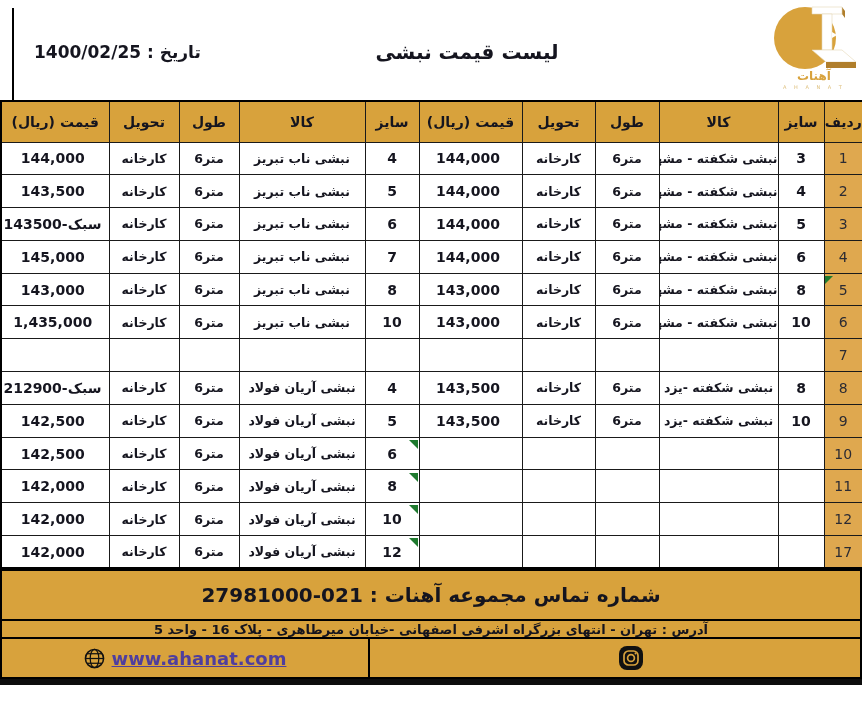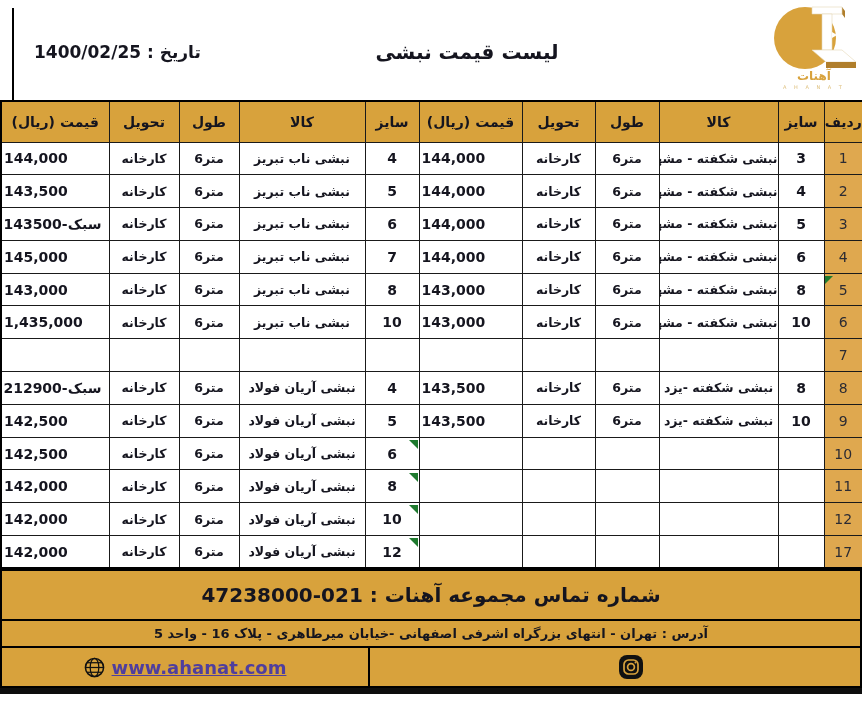--- a/index.html
+++ b/index.html
@@ -28,25 +28,25 @@
   
   table.price-table{width:862px;border-collapse:collapse;table-layout:fixed;direction:rtl;border:2px solid #000;}
   table.price-table th,table.price-table td{border:1px solid var(--border);overflow:hidden;white-space:nowrap;}
   thead tr{height:41px;}
   tbody tr{height:32.8px;}
   th{background:var(--gold);font-size:14px;font-weight:bold;color:var(--ink);text-align:center;}
   td{background:#fff;font-size:12.5px;font-weight:600;text-align:center;color:var(--ink);}
   td.c-radif{background:var(--gold-radif);font-weight:500;font-size:14px;color:#2b2b33;}
   td.c-size{font-size:14px;font-weight:bold;}
   td.c-len{direction:ltr;}
-  td.c-price{font-size:14px;font-weight:bold;text-align:left;padding-left:2px;padding-right:7px;direction:rtl;}
+  td.c-price{font-size:14px;font-weight:bold;text-align:center;padding-left:2px;padding-right:7px;direction:rtl;}
 
   
   .phone-band{height:51px;background:var(--gold);border:2px solid #000;border-bottom-width:1px;display:flex;align-items:center;justify-content:center;direction:rtl;font-size:20px;font-weight:bold;}
-  .address-band{height:27px;background:var(--gold);border:2px solid #000;border-top-width:1px;border-bottom-width:1px;display:flex;align-items:center;justify-content:center;direction:rtl;font-size:13px;font-weight:bold;}
+  .address-band{height:18px;background:var(--gold);border:2px solid #000;border-top-width:1px;border-bottom-width:1px;display:flex;align-items:center;justify-content:center;direction:rtl;font-size:13px;font-weight:bold;}
   .links-band{height:41px;background:var(--gold);border:2px solid #000;border-top-width:1px;display:flex;direction:ltr;gap:32px;}
   .links-cell{display:flex;align-items:center;justify-content:center;gap:7px;}
   .website-cell{width:368px;border-right:2px solid #000;}
   .instagram-cell{flex:1;}
   .website-link{color:var(--link);font-size:18px;font-weight:600;text-decoration:underline;}
   .instagram-handle{color:#101010;font-size:17px;font-weight:bold;}
   .bottom-strip{height:6px;background:#0d0d0d;}
 
   
   .marker-tr{position:absolute;width:0;height:0;border-top:9px solid var(--green);border-left:9px solid transparent;}
@@ -272,21 +272,21 @@
           <td class="c-size">12</td>
           <td class="c-product">نبشی آریان فولاد</td>
           <td class="c-len">6متر</td>
           <td class="c-dlv">کارخانه</td>
           <td class="c-price">142,000</td>
         </tr>
       </tbody>
   </table>
 
   <div class="phone-band">
-    <span>شماره تماس مجموعه آهنات : 021-47238000</span>
+    <span>شماره تماس مجموعه آهنات : 021-27981000</span>
   </div>
   <div class="address-band">
     <span>آدرس : تهران - انتهای بزرگراه اشرفی اصفهانی -خیابان میرطاهری - پلاک 16 - واحد 5</span>
   </div>
   <div class="links-band">
     <div class="links-cell website-cell">
       <svg width="21" height="21" viewBox="0 0 22 22">
         <circle cx="11" cy="11" r="9.5" fill="none" stroke="#111" stroke-width="1.6"></circle>
         <ellipse cx="11" cy="11" rx="4.5" ry="9.5" fill="none" stroke="#111" stroke-width="1.3"></ellipse>
         <line x1="1.5" y1="11" x2="20.5" y2="11" stroke="#111" stroke-width="1.3"></line>

